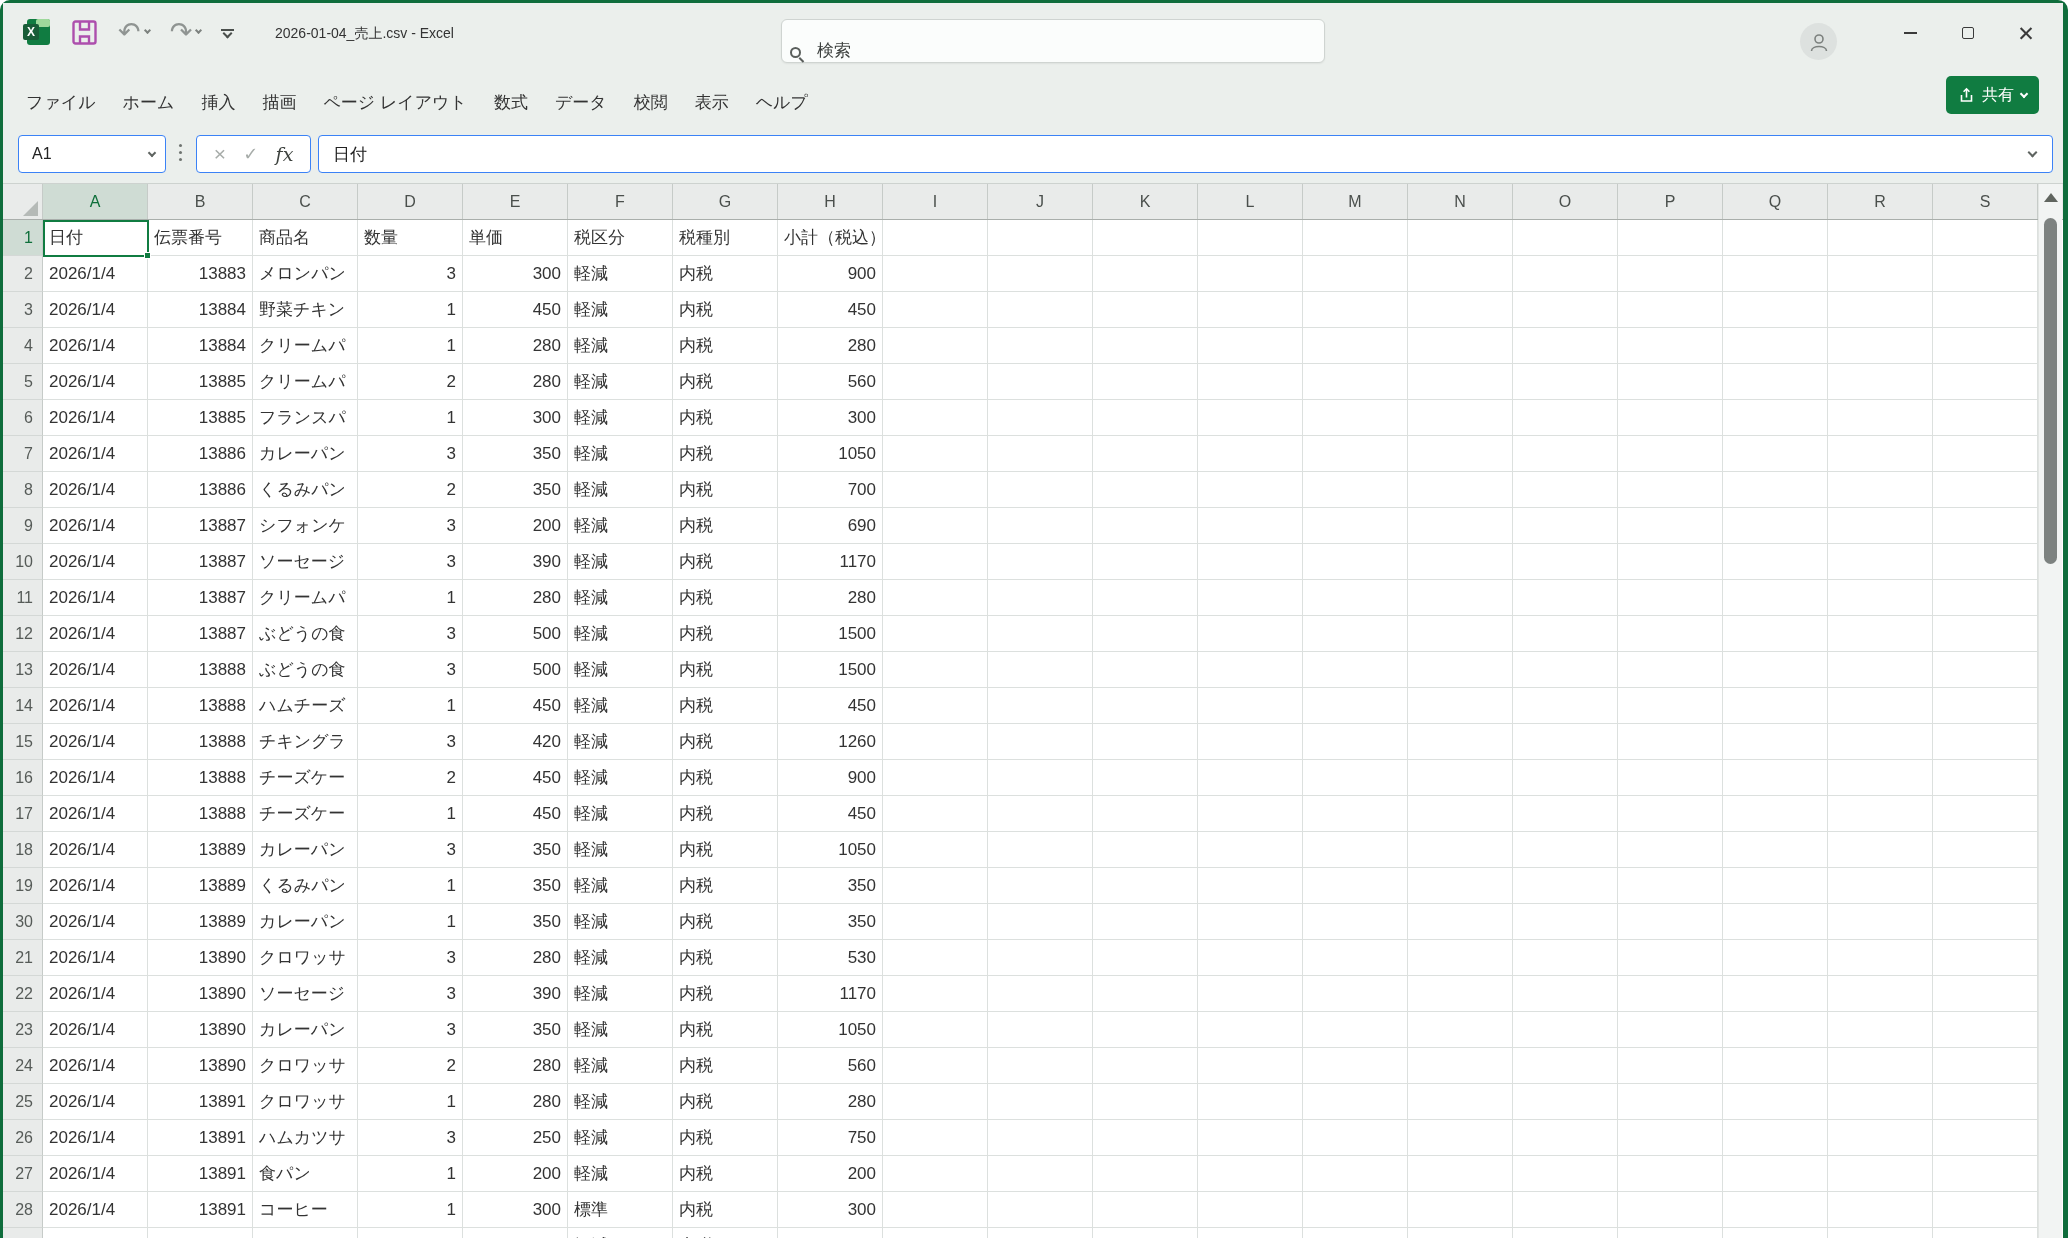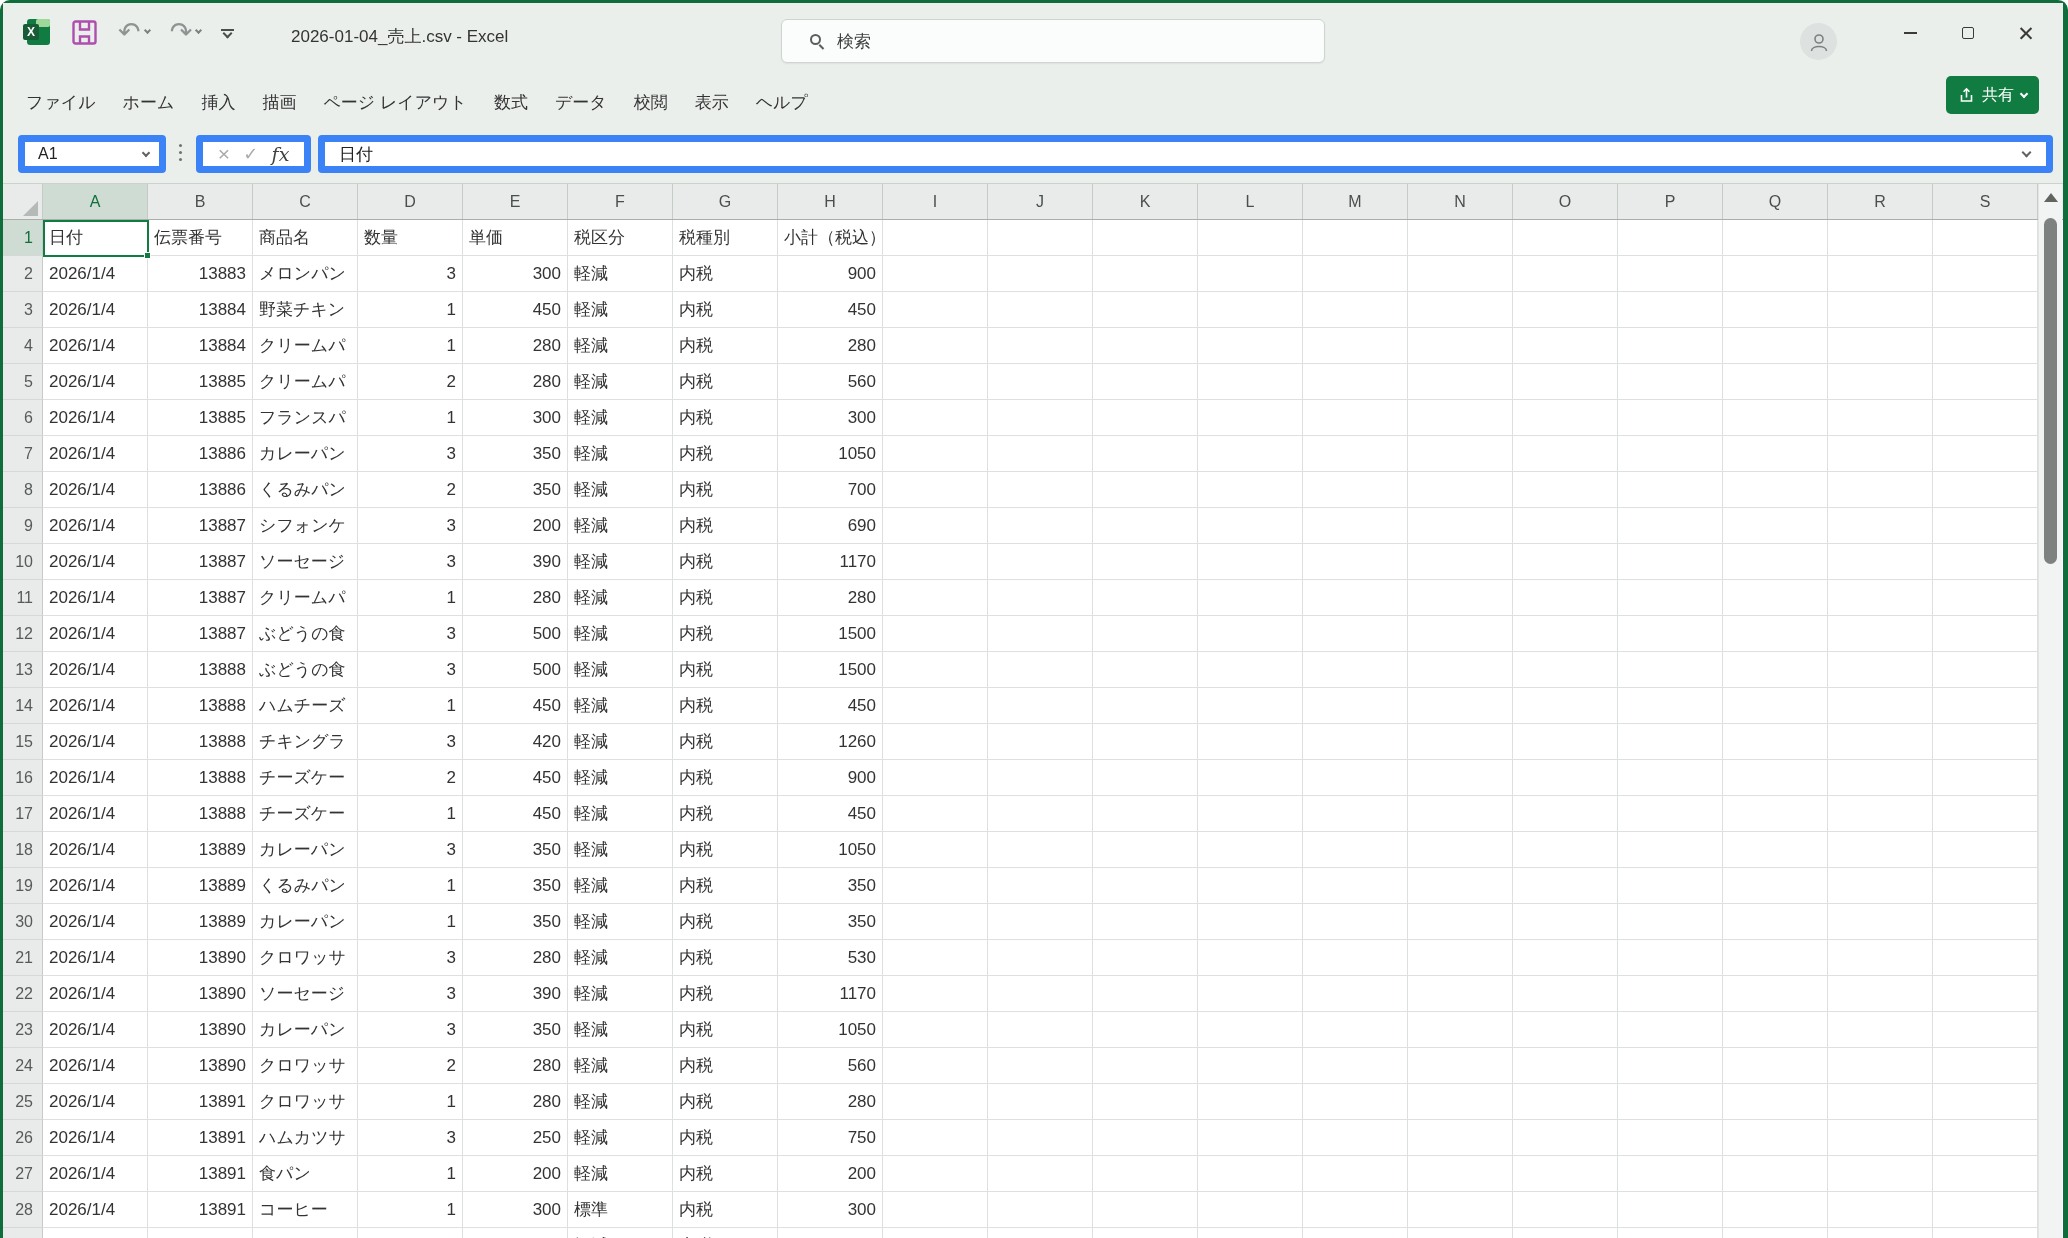--- a/index.html
+++ b/index.html
@@ -16,23 +16,23 @@
   .titlebar { position:absolute; left:3px; top:3px; right:5px; height:60px; }
   .qat { position:absolute; left:18px; top:14px; display:flex; align-items:center; gap:20px; }
   .qat-btn { display:flex; align-items:center; gap:4px; }
   .glyph-undo, .glyph-redo { font-size:27px; color:#8f9492; line-height:28px; font-weight:400; }
   .chev { display:inline-block; width:7px; height:7px; border-right:2px solid #7d827f;
     border-bottom:2px solid #7d827f; transform:rotate(45deg); }
   .chev.tiny { width:5px; height:5px; margin-top:-4px; }
   .qat-custom { display:flex; flex-direction:column; align-items:center; gap:1px; margin-top:2px; }
   .qat-custom .bar { width:13px; height:2px; background:#4a4f4c; }
   .qat-custom .chev { border-color:#4a4f4c; margin-top:-2px; }
-  .doc-title { position:absolute; left:288px; top:22px; font-size:17px; color:#333; white-space:nowrap; }
+  .doc-title { position:absolute; left:272px; top:22px; font-size:14px; color:#333; white-space:nowrap; }
   .searchbox { position:absolute; left:778px; top:16px; width:544px; height:44px; background:#fbfdfc;
-    border:1px solid #cfd4d1; border-radius:6px; display:flex; align-items:center; padding-left:28px;
+    border:1px solid #cfd4d1; border-radius:6px; display:flex; align-items:flex-end; padding-left:8px;
     gap:12px; box-shadow:0 1px 2px rgba(0,0,0,.06); }
   .search-glass { position:relative; width:15px; height:15px; }
   .search-glass .lens { position:absolute; left:0; top:0; width:11px; height:11px;
     border:2px solid #5a5f5c; border-radius:50%; }
   .search-glass .handle { position:absolute; left:10px; top:10px; width:6px; height:2px;
     background:#5a5f5c; transform:rotate(45deg); transform-origin:0 0; }
   .searchbox .ph { font-size:17px; color:#3c403e; }
   .avatar { position:absolute; left:1797px; top:20px; width:37px; height:37px; border-radius:50%;
     background:#dde1df; display:flex; align-items:center; justify-content:center; }
   .win-controls { position:absolute; right:8px; top:0; height:60px; display:flex; }
@@ -47,21 +47,21 @@
     gap:27px; padding-top:16px; }
   .tab { font-size:17px; color:#333; white-space:nowrap; cursor:default; }
   .share-btn { position:absolute; right:24px; top:14px; height:38px; min-width:90px; background:#107c41;
     border-radius:5px; color:#fff; display:flex; align-items:center; justify-content:center; gap:7px;
     padding:16px 12px; font-size:16px; }
   .share-btn .chev { border-color:#fff; width:6px; height:6px; margin-top:-3px; }
 
   
   .formulabar { position:absolute; left:3px; top:114px; right:5px; height:70px;
     border-bottom:1px solid #cdd2cf; }
-  .fwidget { position:absolute; top:21px; height:38px; background:#fff; border:7px solid #3b82f6;
+  .fwidget { position:absolute; top:21px; height:38px; background:#fff; border:1px solid #3b82f6;
     border-radius:4px; display:flex; align-items:center; }
   .namebox { left:15px; width:148px; padding:0 10px 0 13px; font-size:16px; color:#222; }
   .namebox .chev { margin-left:auto; width:6px; height:6px; border-color:#5f6461; margin-top:-3px; }
   .fdots { position:absolute; left:176px; top:30px; width:3px; height:20px; }
   .fdots i { display:block; width:3px; height:3px; border-radius:50%; background:#6f7471; margin-bottom:4px; }
   .fbuttons { left:193px; width:115px; justify-content:space-around; padding:0 8px; }
   .fx-cancel { font-size:21px; color:#a7aca9; }
   .fx-enter { font-size:18px; color:#a7aca9; }
   .fx-fn { font-family:"DejaVu Serif","Liberation Serif",serif; font-style:italic; font-size:19px; color:#3e433f; }
   .finput { left:315px; right:10px; padding-left:14px; font-size:17px; color:#222; }

